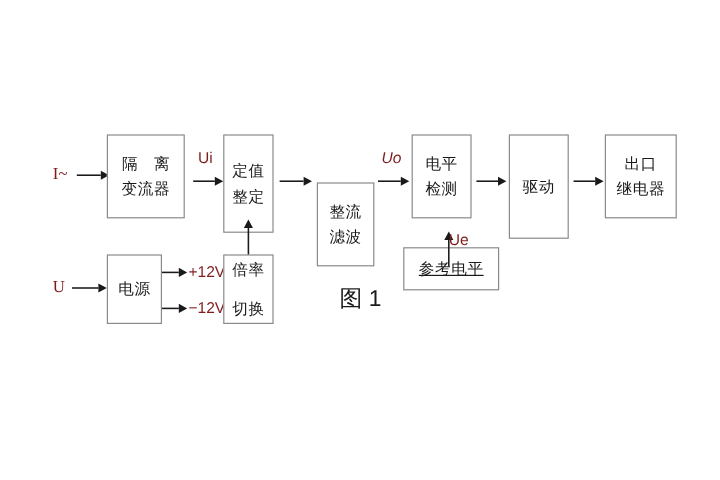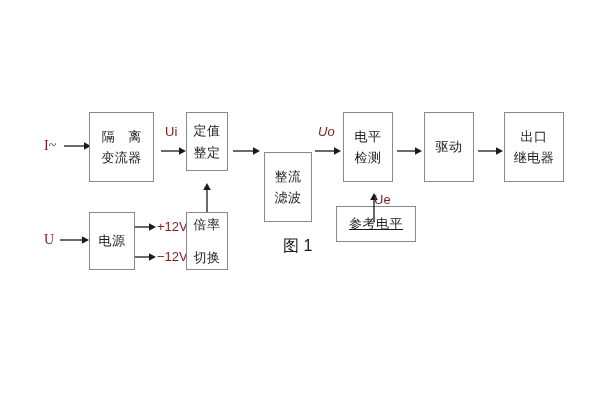--- a/index.html
+++ b/index.html
@@ -48,21 +48,21 @@
     font-size: 13px;
     white-space: nowrap;
   }
   .label.serif {
     font-family: "Liberation Serif", "DejaVu Serif", serif;
     font-size: 14px;
   }
   .caption {
     position: absolute;
     color: #1a1a1a;
-    font-size: 16px;
+    font-size: 19px;
     white-space: nowrap;
   }
 
   
   .conn {
     position: absolute;
   }
   .conn svg { display: block; overflow: visible; }
 </style>
 </head>
@@ -95,21 +95,21 @@
 
   <div class="label" style="left:165px; top:124px;">Ui</div>
 
   <div class="conn" style="left:161px; top:145px;">
     <svg width="26" height="12" viewBox="0 0 26 12">
       <line x1="0" y1="6" x2="18" y2="6" stroke="#1a1a1a" stroke-width="1.3"></line>
       <polygon points="18,2.2 25,6 18,9.8" fill="#1a1a1a"></polygon>
     </svg>
   </div>
 
-  <div class="box" style="left:186px; top:112px; width:42px; height:59px;">
+  <div class="box" style="left:186px; top:112px; width:42px; height:82px;">
     <span class="line1">定值</span>
     <span class="line2">整定</span>
   </div>
 
   <div class="conn" style="left:233px; top:145px;">
     <svg width="28" height="12" viewBox="0 0 28 12">
       <line x1="0" y1="6" x2="20" y2="6" stroke="#1a1a1a" stroke-width="1.3"></line>
       <polygon points="20,2.2 27,6 20,9.8" fill="#1a1a1a"></polygon>
     </svg>
   </div>
@@ -133,21 +133,21 @@
     <span class="line2">检测</span>
   </div>
 
   <div class="conn" style="left:397px; top:145px;">
     <svg width="26" height="12" viewBox="0 0 26 12">
       <line x1="0" y1="6" x2="18" y2="6" stroke="#1a1a1a" stroke-width="1.3"></line>
       <polygon points="18,2.2 25,6 18,9.8" fill="#1a1a1a"></polygon>
     </svg>
   </div>
 
-  <div class="box" style="left:424px; top:112px; width:50px; height:70px;">
+  <div class="box" style="left:424px; top:112px; width:50px; height:87px;">
     <span class="line1">驱动</span>
   </div>
 
   <div class="conn" style="left:478px; top:145px;">
     <svg width="26" height="12" viewBox="0 0 26 12">
       <line x1="0" y1="6" x2="18" y2="6" stroke="#1a1a1a" stroke-width="1.3"></line>
       <polygon points="18,2.2 25,6 18,9.8" fill="#1a1a1a"></polygon>
     </svg>
   </div>
 

